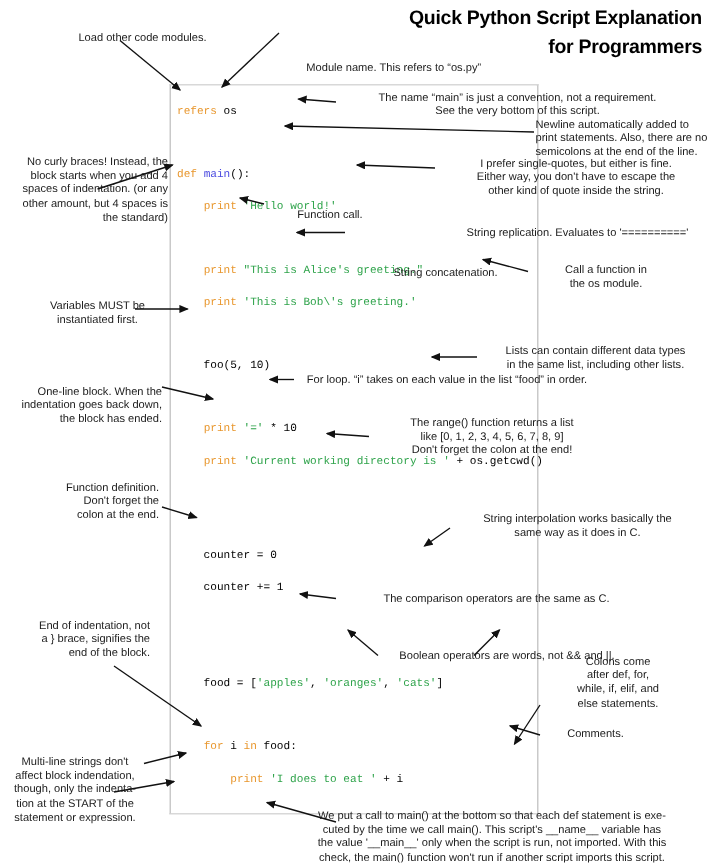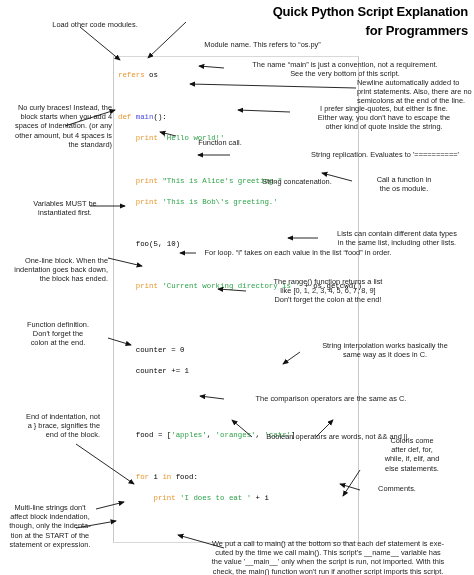--- a/index.html
+++ b/index.html
@@ -81,20 +81,21 @@
 <span class="ln"><span class="kw">refers</span> os</span>
 <span class="ln"></span>
 <span class="ln"><span class="kw">def</span> <span class="fn">main</span>():</span>
 <span class="ln">    <span class="kw">print</span> <span class="str">'Hello world!'</span></span>
 <span class="ln"></span>
 <span class="ln">    <span class="kw">print</span> <span class="str">"This is Alice's greeting."</span></span>
 <span class="ln">    <span class="kw">print</span> <span class="str">'This is Bob\'s greeting.'</span></span>
 <span class="ln"></span>
 <span class="ln">    foo(5, 10)</span>
 <span class="ln"></span>
+<span class="ln">    <span class="kw">print</span> <span class="str">'='</span> * 10</span>
 <span class="ln">    <span class="kw">print</span> <span class="str">'Current working directory is '</span> + os.getcwd()</span>
 <span class="ln"></span>
 <span class="ln"></span>
 <span class="ln">    counter = 0</span>
 <span class="ln">    counter += 1</span>
 <span class="ln"></span>
 <span class="ln"></span>
 <span class="ln">    food = [<span class="str">'apples'</span>, <span class="str">'oranges'</span>, <span class="str">'cats'</span>]</span>
 <span class="ln"></span>
 <span class="ln">    <span class="kw">for</span> i <span class="kw">in</span> food:</span>
@@ -202,21 +203,21 @@
   <div class="ann r" style="left:0px;top:232px;width:108px;white-space:pre-line;margin-top:24px;">One-line block. When the
 indentation goes back down,
 the block has ended.</div>
 
   <div class="ann l" style="left:198px;top:248px;width:200px;">For loop. “i” takes on each value in the list “food” in order.</div>
 
   <div class="ann l" style="left:248px;top:277px;width:160px;white-space:pre-line;">The range() function returns a list
 like [0, 1, 2, 3, 4, 5, 6, 7, 8, 9]
 Don't forget the colon at the end!</div>
 
-  <div class="ann r" style="left:10px;top:320px;width:96px;white-space:pre-line;text-align:center;">Function definition.
+  <div class="ann r" style="left:10px;top:320px;width:96px;white-space:pre-line;">Function definition.
 Don't forget the
 colon at the end.</div>
 
   <div class="ann l" style="left:300px;top:341px;width:170px;white-space:pre-line;">String interpolation works basically the
 same way as it does in C.</div>
 
   <div class="ann l" style="left:226px;top:394px;width:210px;">The comparison operators are the same as C.</div>
 
   <div class="ann l" style="left:248px;top:432px;width:180px;">Boolean operators are words, not &amp;&amp; and ||.</div>
 

